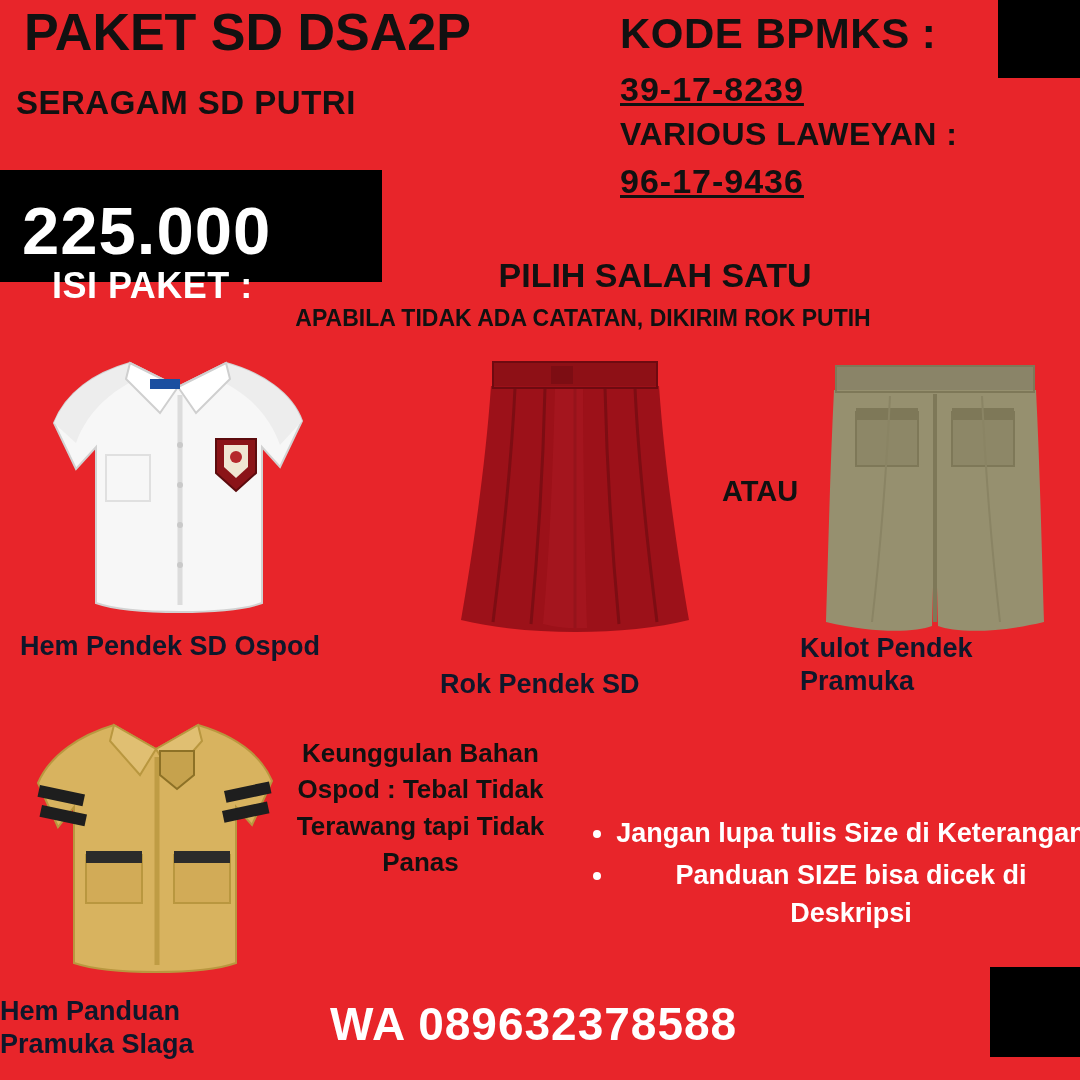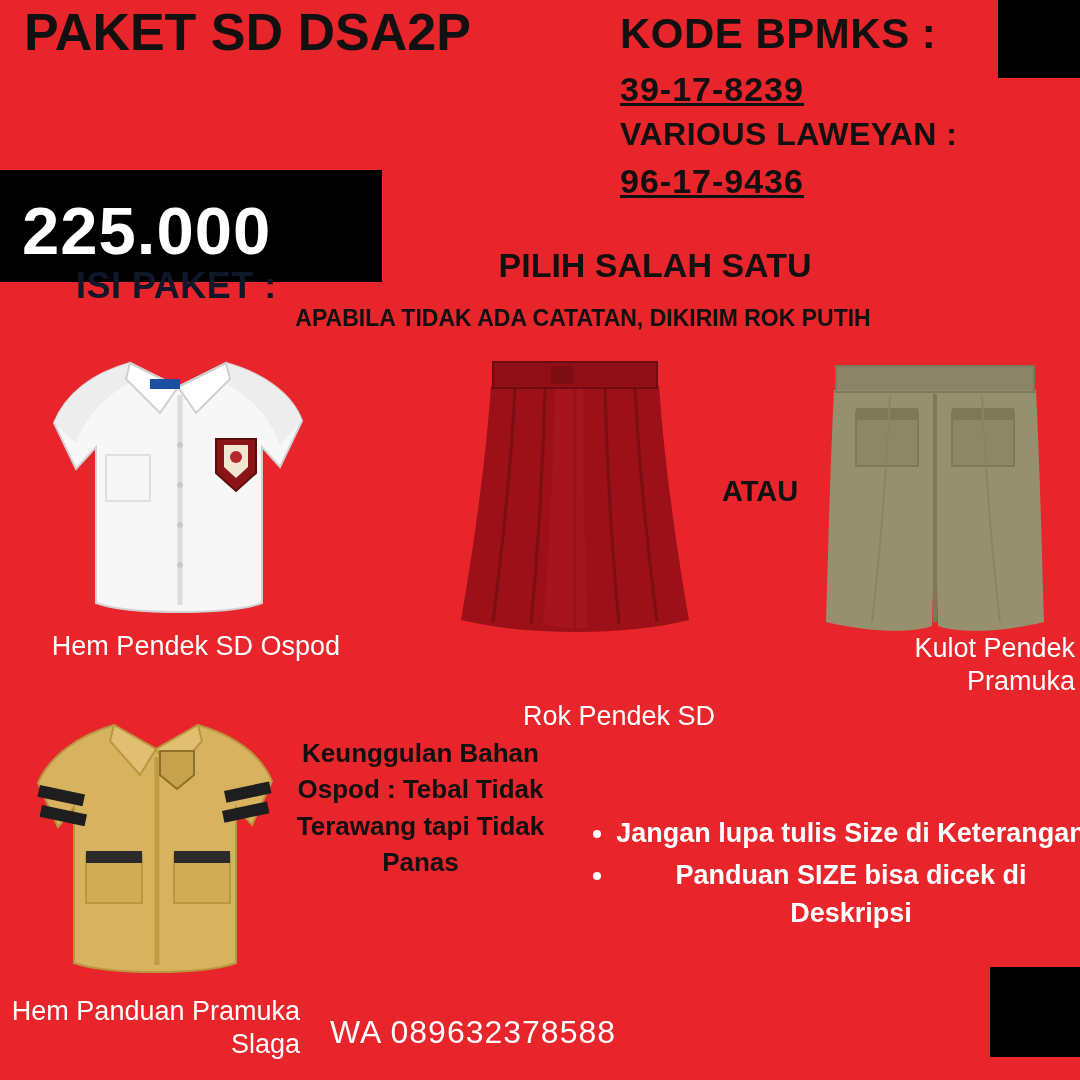--- a/index.html
+++ b/index.html
@@ -67,23 +67,22 @@
     font-weight: 900;
     color: #fff;
     letter-spacing: 1px;
   }
   .isi-paket {
     position: absolute;
     left: 52px;
     top: 265px;
     font-size: 36px;
     font-weight: 900;
-    color: #0f172a;
-    letter-spacing: 0.5px;
-    margin-left: 24px;
+    color: #ffffff;
+    letter-spacing: 0.5px;
   }
   .corner-black {
     position: absolute;
     right: 0;
     top: 0;
     width: 82px;
     height: 78px;
     background: #000;
   }
   .corner-black-bottom {
@@ -129,21 +128,21 @@
     font-size: 34px;
     font-weight: 900;
     color: #111;
     text-decoration: underline;
     letter-spacing: 1px;
   }
   .pilih-title {
     position: absolute;
     left: 0;
     right: 0;
-    top: 246px;
+    top: 256px;
     text-align: center;
     font-size: 34px;
     font-weight: 900;
     color: #111;
     padding-left: 230px;
   }
   .pilih-note {
     position: absolute;
     left: 0;
     right: 0;
@@ -153,24 +152,24 @@
     font-weight: 700;
     color: #111;
     padding-left: 86px;
   }
   
   .prod {
     position: absolute;
   }
   .prod-cap {
     position: absolute;
-    text-align: right;
+    text-align: left;
     font-size: 27px;
-    font-weight: 400;
-    color: #ffffff;
+    font-weight: 700;
+    color: #0f172a;
     line-height: 1.22;
   }
   .atau {
     position: absolute;
     left: 722px;
     top: 475px;
     font-size: 29px;
     font-weight: 900;
     color: #111;
   }
@@ -226,36 +225,37 @@
     padding-left: 36px;
   }
   .bullets li {
     margin-bottom: 4px;
     text-align: center;
   }
   .wa {
     position: absolute;
     left: 330px;
     bottom: 6px;
-    font-size: 32px;
-    font-weight: 400;
+    font-size: 46px;
+    font-weight: 700;
     color: #fff;
     letter-spacing: 1px;
   }
   svg { display: block; }
 </style>
 </head>
 <body>
 
 <div class="stage">
 
   <div class="corner-black"></div>
   <div class="corner-black-bottom"></div>
 
   <div class="title-main">PAKET SD DSA2P</div>
+  <div class="title-sub1">SERAGAM SD PUTRI</div>
 
   <div class="price-box"></div>
   <div class="price-text">225.000</div>
 
   <div class="isi-paket">ISI PAKET :</div>
 
   <div class="kode-title">KODE BPMKS :</div>
   <div class="kode-val">39-17-8239</div>
   <div class="various-title">VARIOUS LAWEYAN :</div>
   <div class="various-val">96-17-9436</div>
@@ -305,21 +305,21 @@
         <path d="M150 36 C152 120 158 208 164 272" stroke="#7d0d13" stroke-width="3" fill="none"></path>
         <path d="M180 36 C184 120 194 206 202 270" stroke="#7d0d13" stroke-width="3" fill="none"></path>
 
         <path d="M100 36 C98 120 94 208 88 272 C104 276 118 277 132 276 C130 208 128 120 128 36 Z" fill="#ab1a22" opacity="0.55"></path>
 
         <rect x="38" y="10" width="164" height="26" fill="none" stroke="#6f0a10" stroke-width="2"></rect>
         <rect x="96" y="14" width="22" height="18" fill="#7d0d13"></rect>
       </g>
     </svg>
   </div>
-  <div class="prod-cap" style="left:440px; top:668px; width:275px;margin-top:32px;">Rok Pendek SD</div>
+  <div class="prod-cap" style="left:440px; top:668px; width:275px;">Rok Pendek SD</div>
 
   <div class="atau">ATAU</div>
 
   <div class="prod kulot">
     <svg width="230" height="280" viewBox="0 0 230 280">
       <g>
         <path d="M16 6 h198 v26 h-198 Z" fill="#8a8468"></path>
         <path d="M14 30 C10 110 8 200 6 262 C56 274 96 272 112 266 L115 150 L118 266 C134 272 174 274 224 262 C222 200 220 110 216 30 Z" fill="#96906f"></path>
 
         <rect x="36" y="52" width="62" height="54" fill="#8d8767" stroke="#7e7858" stroke-width="2"></rect>

